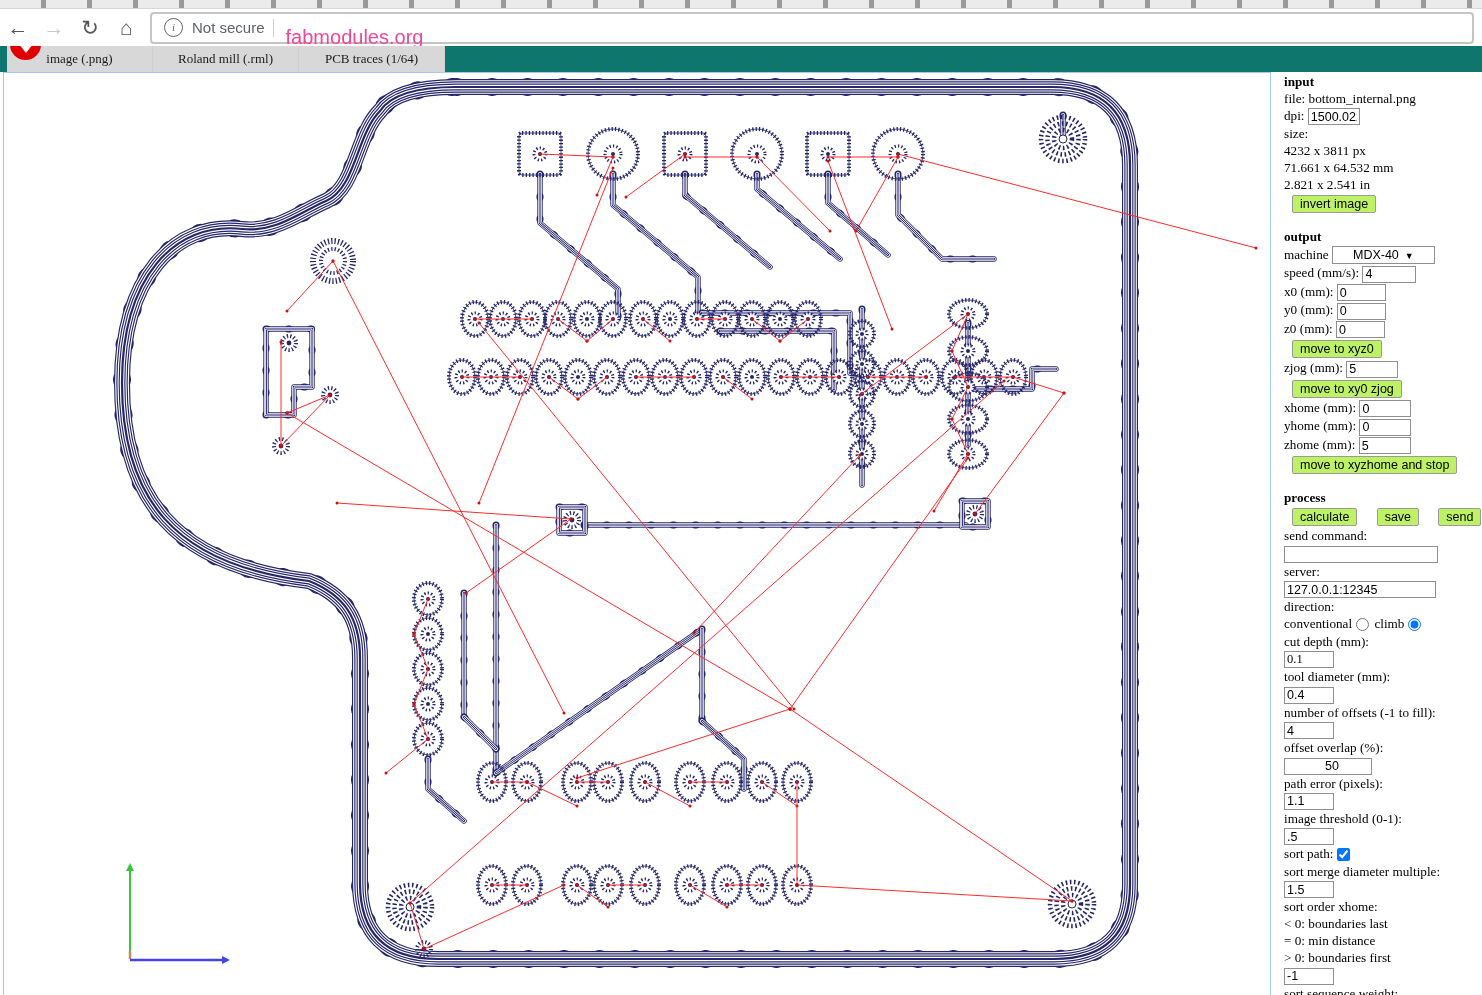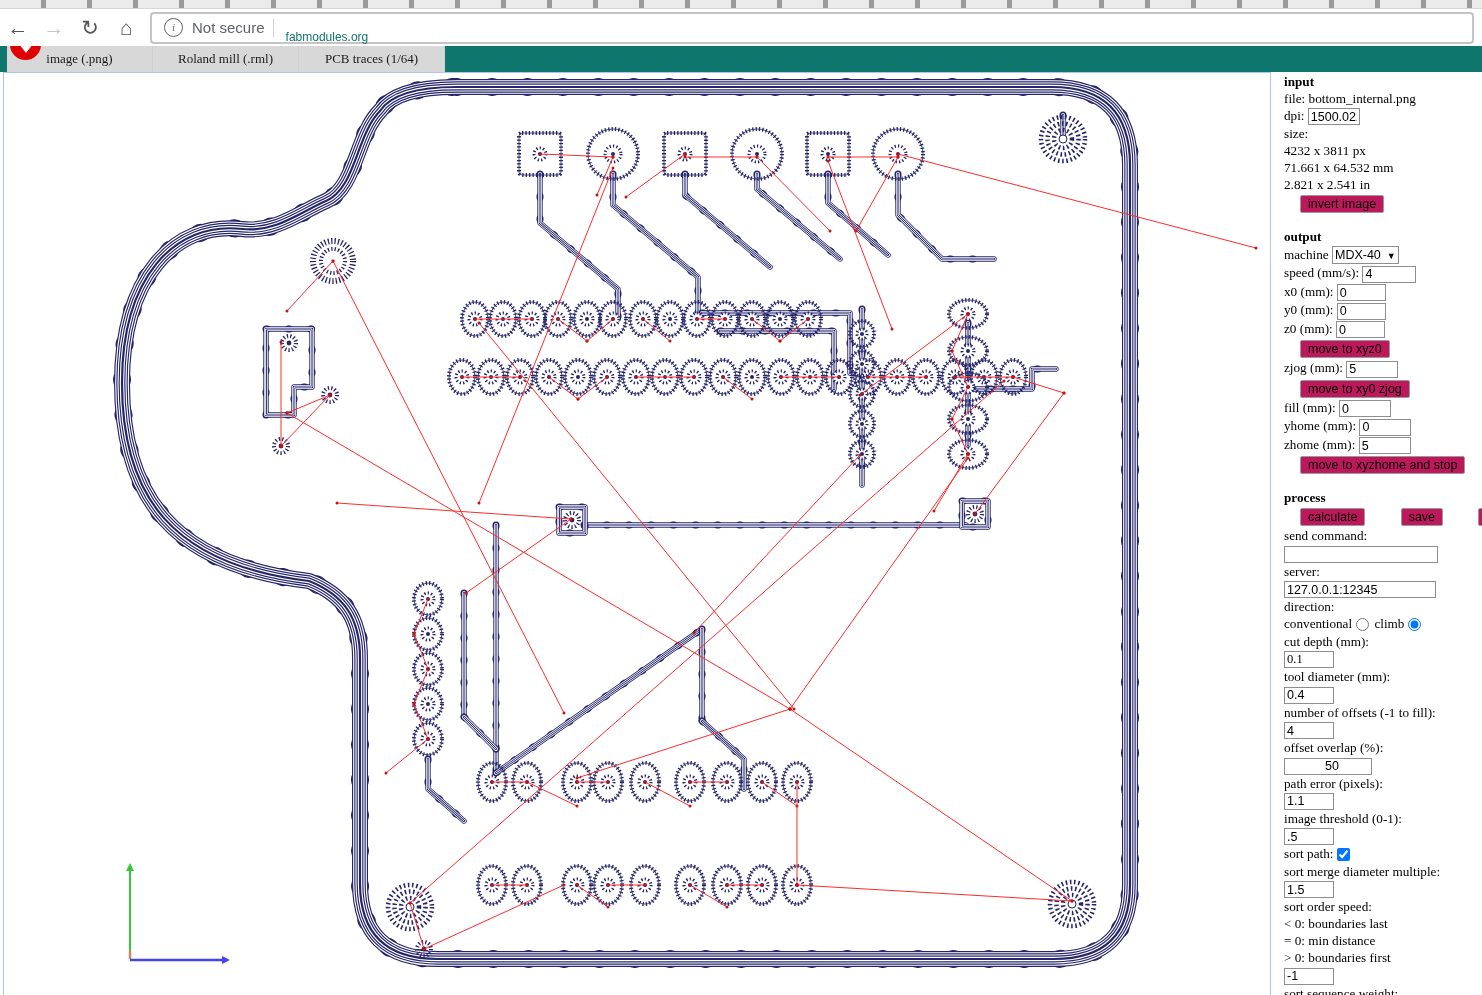--- a/index.html
+++ b/index.html
@@ -11,42 +11,42 @@
   .toolbar{position:absolute;left:0;top:9px;width:1482px;height:37px;background:#fff;
     display:flex;align-items:center;font-family:"Liberation Sans",sans-serif;}
   .navicon{font-size:21px;color:#555;width:36px;text-align:center;flex:0 0 auto;cursor:pointer;}
   .navicon.disabled{color:#c9c9c9;}
   .omnibox{flex:1 1 auto;height:28px;margin:0 8px 0 6px;border:2px solid #c4c4c4;border-radius:4px;
     display:flex;align-items:center;background:#fff;}
   .omni-info{width:17px;height:17px;border:1.5px solid #5f6368;border-radius:50%;color:#5f6368;
     font-size:11px;line-height:17px;text-align:center;margin:0 9px 0 12px;font-family:"Liberation Serif",serif;font-style:italic;}
   .omni-sec{color:#5f6368;font-size:15px;margin-right:8px;}
   .omni-sep{width:1px;height:18px;background:#d0d0d0;margin-right:12px;}
-  .omni-url{color:#0f766e;font-size:12px;margin-top:19px;}
+  .omni-url{color:#ec4899;font-size:20px;margin-top:19px;}
   .tabsrow{position:absolute;left:0;top:46px;width:1482px;height:26px;background:#0f766e;overflow:hidden;}
   .tabsblock{position:absolute;left:7px;top:0;height:26px;display:flex;background:#d8d8d8;}
   .ftab{width:145px;height:26px;display:flex;align-items:center;justify-content:center;
     font-size:13px;color:#1a1a1a;border-right:1px solid #cfcfcf;cursor:pointer;}
   .logo{position:absolute;left:10px;top:-17px;width:31px;height:31px;background:#e00000;border-radius:50%;z-index:2;}
   .logo:before{content:"";position:absolute;left:9px;top:15px;border-left:7px solid transparent;
     border-right:7px solid transparent;border-top:9px solid #fff;}
   
   .canvas{position:absolute;left:3px;top:72px;width:1266px;height:922px;border:1px solid #a7c7ef;background:#fff;}
   
   .panel{position:absolute;left:1284px;top:74px;width:196px;font-size:13.2px;line-height:16px;color:#000;}
   .panel b{font-weight:bold;}
   .pline{margin:0 0 1px 0;white-space:nowrap;}
   .pgap{height:14px;}
   .pindent{}
   .panel input[type=text]{font-family:"Liberation Sans",sans-serif;font-size:12.5px;height:15px;
     border:1px solid #8e8e8e;padding:0 2px;vertical-align:middle;background:#fff;color:#000;}
-  .btn{font-family:"Liberation Sans",sans-serif;font-size:12.5px;color:#000;background:#be185d;
-    border:1px solid #9a9a9a;border-radius:2px;padding:1px 7px;margin:1px 16px;cursor:pointer;}
+  .btn{font-family:"Liberation Sans",sans-serif;font-size:12.5px;color:#000;background:#bef264;
+    border:1px solid #9a9a9a;border-radius:2px;padding:1px 7px;margin:1px 8px;cursor:pointer;}
   .selbox{display:inline-block;font-family:"Liberation Sans",sans-serif;font-size:12.5px;
-    border:1px solid #8e8e8e;background:#fff;padding:0 2px;height:16px;line-height:16px;cursor:pointer;}
+    border:1px solid #8e8e8e;background:#fff;padding:0 20px;height:16px;line-height:16px;cursor:pointer;}
   .selbox .car{font-size:9px;margin-left:6px;}
   .panel input[type=radio],.panel input[type=checkbox]{vertical-align:middle;margin:0 2px 2px 4px;}
 </style>
 </head>
 <body>
 
 <div class="tabstrip"></div>
 <div class="toolbar">
   <span class="navicon">←</span>
   <span class="navicon disabled">→</span>
@@ -736,21 +736,21 @@
   <div class="pline"><span>x0 (mm):</span>
     <input type="text" style="width: 43px;" value="0"></div>
   <div class="pline"><span>y0 (mm):</span>
     <input type="text" style="width: 43px;" value="0"></div>
   <div class="pline"><span>z0 (mm):</span>
     <input type="text" style="width: 43px;" value="0"></div>
   <div class="pline"><button class="btn">move to xyz0</button></div>
   <div class="pline"><span>zjog (mm):</span>
     <input type="text" style="width: 46px;" value="5"></div>
   <div class="pline"><button class="btn">move to xy0 zjog</button></div>
-  <div class="pline"><span>fill (mm):</span>
+  <div class="pline"><span>xhome (mm):</span>
     <input type="text" style="width: 46px;" value="0"></div>
   <div class="pline"><span>yhome (mm):</span>
     <input type="text" style="width: 46px;" value="0"></div>
   <div class="pline"><span>zhome (mm):</span>
     <input type="text" style="width: 46px;" value="5"></div>
   <div class="pline"><button class="btn">move to xyzhome and stop</button></div>
 
   <div class="pgap"></div>
   <div class="pline"><b>process</b></div>
   <div class="pline">
@@ -775,20 +775,20 @@
   <div class="pline pindent"><input type="text" style="width: 44px;" value="4"></div>
   <div class="pline">offset overlap (%):</div>
   <div class="pline pindent"><input type="text" style="width: 44px; padding-left: 40px;" value="50"></div>
   <div class="pline">path error (pixels):</div>
   <div class="pline pindent"><input type="text" style="width: 44px;" value="1.1"></div>
   <div class="pline">image threshold (0-1):</div>
   <div class="pline pindent"><input type="text" style="width: 44px;" value=".5"></div>
   <div class="pline"><span>sort path:</span><input type="checkbox" checked="" style=""></div>
   <div class="pline">sort merge diameter multiple:</div>
   <div class="pline pindent"><input type="text" style="width: 44px;" value="1.5"></div>
-  <div class="pline">sort order speed:</div>
+  <div class="pline">sort order xhome:</div>
   <div class="pline pindent">&lt; 0: boundaries last</div>
   <div class="pline pindent">= 0: min distance</div>
   <div class="pline pindent">&gt; 0: boundaries first</div>
   <div class="pline pindent"><input type="text" style="width: 44px;" value="-1"></div>
   <div class="pline">sort sequence weight:</div>
 
 </div>
 
 </body></html>

